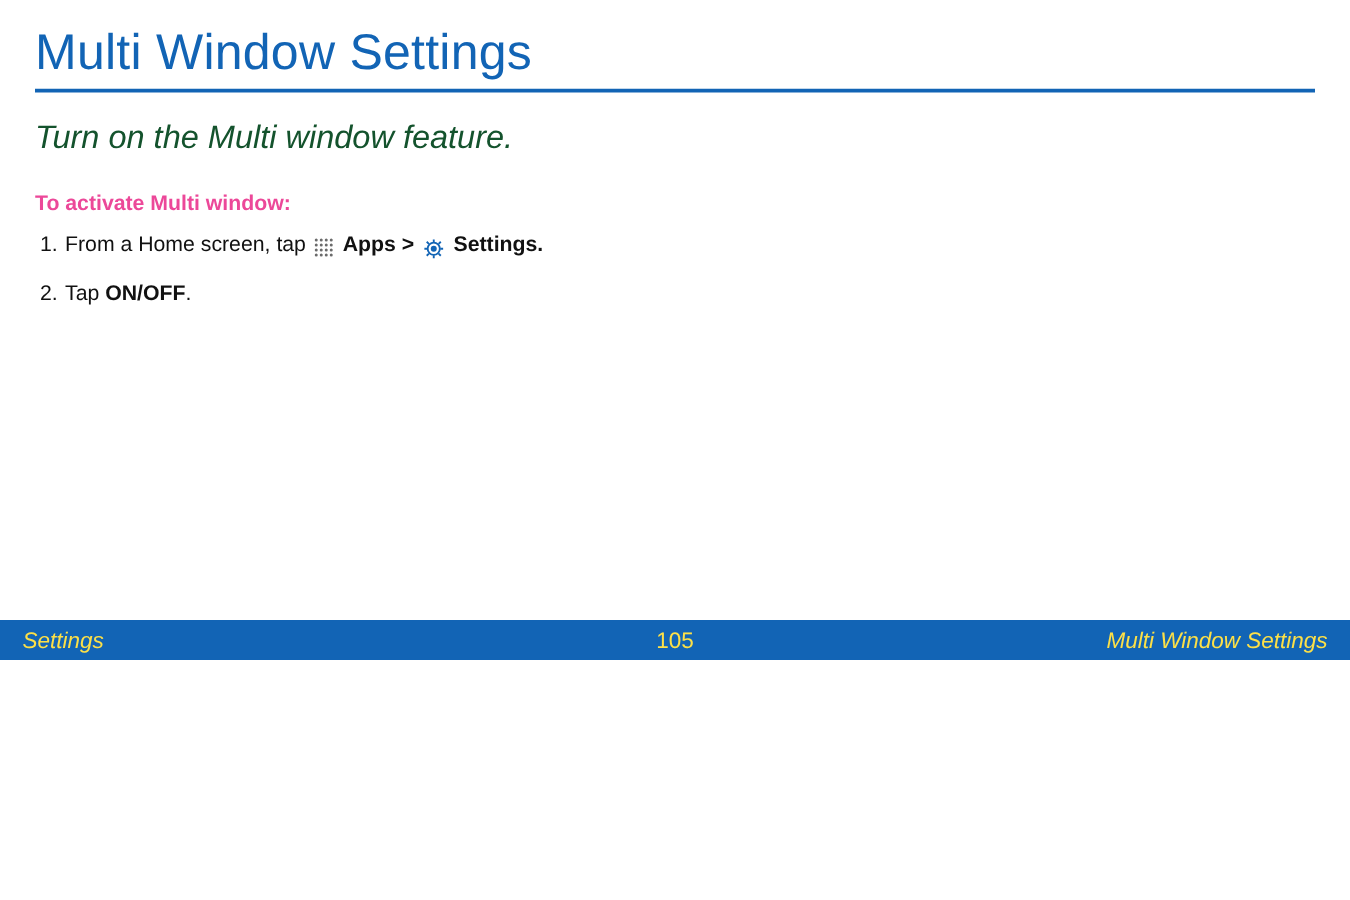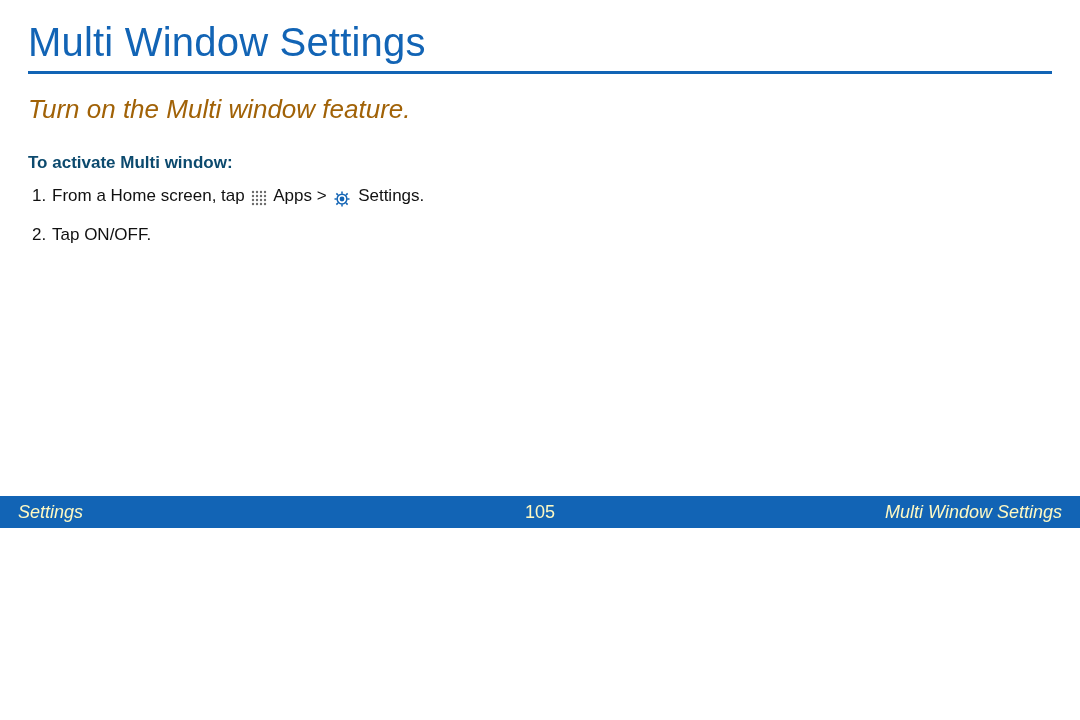--- a/index.html
+++ b/index.html
@@ -10,61 +10,61 @@
     font-size: 40px;
     font-weight: 400;
     color: #1264b5;
     padding-bottom: 6px;
     border-bottom: 3px solid #1264b5;
     letter-spacing: 0.2px;
   }
   .subtitle {
     font-size: 26px;
     font-style: italic;
-    color: #a16207;
+    color: #14532d;
     margin-top: 20px;
     margin-bottom: 28px;
     font-weight: 400;
   }
   .section-head {
     font-size: 17px;
     font-weight: 700;
-    color: #0c4a6e;
+    color: #ec4899;
     margin-bottom: 10px;
   }
   .steps { margin-left: 4px; }
   .step-line {
     font-size: 17px;
     color: #111;
     margin-bottom: 10px;
     line-height: 1.5;
     white-space: nowrap;
   }
   .step-line .num { display: inline-block; width: 20px; }
-  .bold { font-weight: 400; }
+  .bold { font-weight: 700; }
   .inline-icon {
     display: inline-block;
     vertical-align: -3px;
     margin: 0 2px;
   }
   .apps-icon {
     width: 16px; height: 16px;
     display: inline-block;
     vertical-align: -2px;
   }
   .apps-icon .dot { fill: #6b6b6b; }
   .gear-icon { width: 18px; height: 18px; vertical-align: -4px; }
   .more-info { font-size: 17px; color: #111; margin-top: 4px; }
   .link { color: #1264b5; text-decoration: underline; cursor: pointer; }
   .footer {
     position: absolute;
     left: 0; right: 0; bottom: 0;
     height: 32px;
     background: #1264b5;
-    color: #fef9c3;
+    color: #fde047;
     display: flex;
     align-items: center;
     font-size: 18px;
     font-style: italic;
     padding: 0 18px;
   }
   .footer .f-left { flex: 1; text-align: left; }
   .footer .f-center { flex: 0 0 auto; font-style: normal; }
   .footer .f-right { flex: 1; text-align: right; }
 </style>

